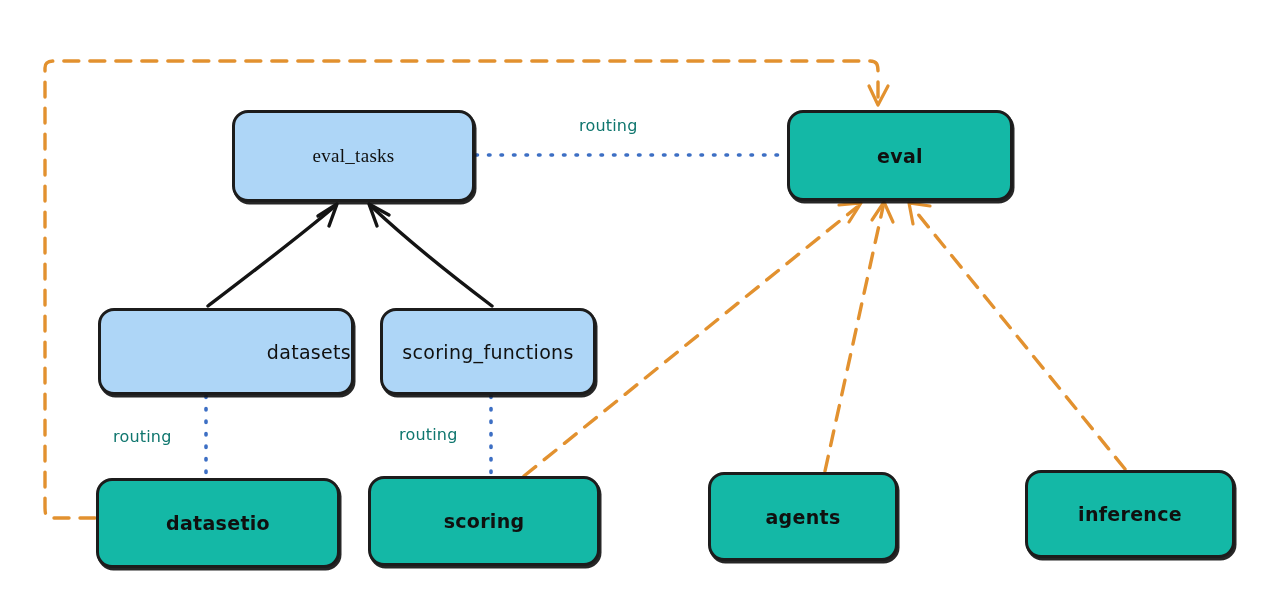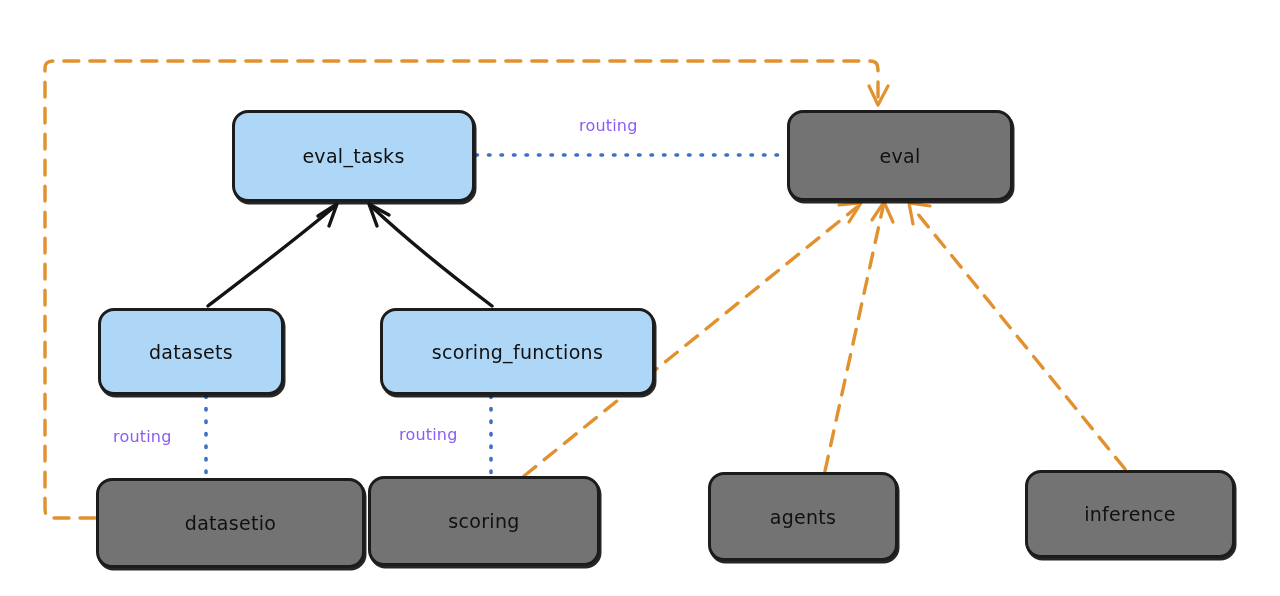--- a/index.html
+++ b/index.html
@@ -37,24 +37,24 @@
     align-items: center;
     justify-content: center;
     text-align: center;
     font-family: "DejaVu Sans", sans-serif;
     font-size: 19px;
     letter-spacing: 0.3px;
     color: #10100f;
     box-shadow: 1.5px 2.5px 0 0 rgba(20,20,20,0.92);
   }
   .node-blue { background: #aed6f7; }
-  .node-green { background: #737373; }
+  .node-green { background: #14b8a6; font-weight: bold; }
   .edge-label {
     position: absolute;
-    color: #8b5cf6;
+    color: #0f766e;
     font-family: "DejaVu Sans", sans-serif;
     font-size: 16px;
     letter-spacing: 0.2px;
     white-space: nowrap;
   }
 </style>
 </head>
 <body>
 
 <div id="canvas">
@@ -99,37 +99,37 @@
       <path d="M 825 471 L 883 207" fill="none" stroke="#e2912f" stroke-width="3.4" stroke-linecap="round" stroke-dasharray="15 11"></path>
       <path d="M 884 202 L 872 220 M 884 202 L 893 222" fill="none" stroke="#e2912f" stroke-width="3.2" stroke-linecap="round"></path>
     </g>
 
     <g>
       <path d="M 1125 469 L 913 208" fill="none" stroke="#e2912f" stroke-width="3.4" stroke-linecap="round" stroke-dasharray="15 11"></path>
       <path d="M 909 203 L 913 224 M 909 203 L 930 206" fill="none" stroke="#e2912f" stroke-width="3.2" stroke-linecap="round"></path>
     </g>
   </svg>
 
-  <div class="node node-blue" style="left:232px; top:110px; width:243px; height:92px;">
+  <div class="node node-blue" style="left:232px; top:110px; width:243px; height:92px;font-family:Liberation Serif, serif;">
     <span>eval_tasks</span>
   </div>
 
   <div class="node node-green" style="left:787px; top:110px; width:226px; height:91px;">
     <span>eval</span>
   </div>
 
-  <div class="node node-blue" style="left:98px; top:308px; width:186px; height:87px;">
+  <div class="node node-blue" style="left:98px; top:308px; width:256px; height:87px;justify-content:flex-end;">
     <span>datasets</span>
   </div>
 
-  <div class="node node-blue" style="left:380px; top:308px; width:275px; height:87px;">
+  <div class="node node-blue" style="left:380px; top:308px; width:216px; height:87px;">
     <span>scoring_functions</span>
   </div>
 
-  <div class="node node-green" style="left:96px; top:478px; width:269px; height:90px;">
+  <div class="node node-green" style="left:96px; top:478px; width:244px; height:90px;">
     <span>datasetio</span>
   </div>
 
   <div class="node node-green" style="left:368px; top:476px; width:232px; height:90px;">
     <span>scoring</span>
   </div>
 
   <div class="node node-green" style="left:708px; top:472px; width:190px; height:89px;">
     <span>agents</span>
   </div>

